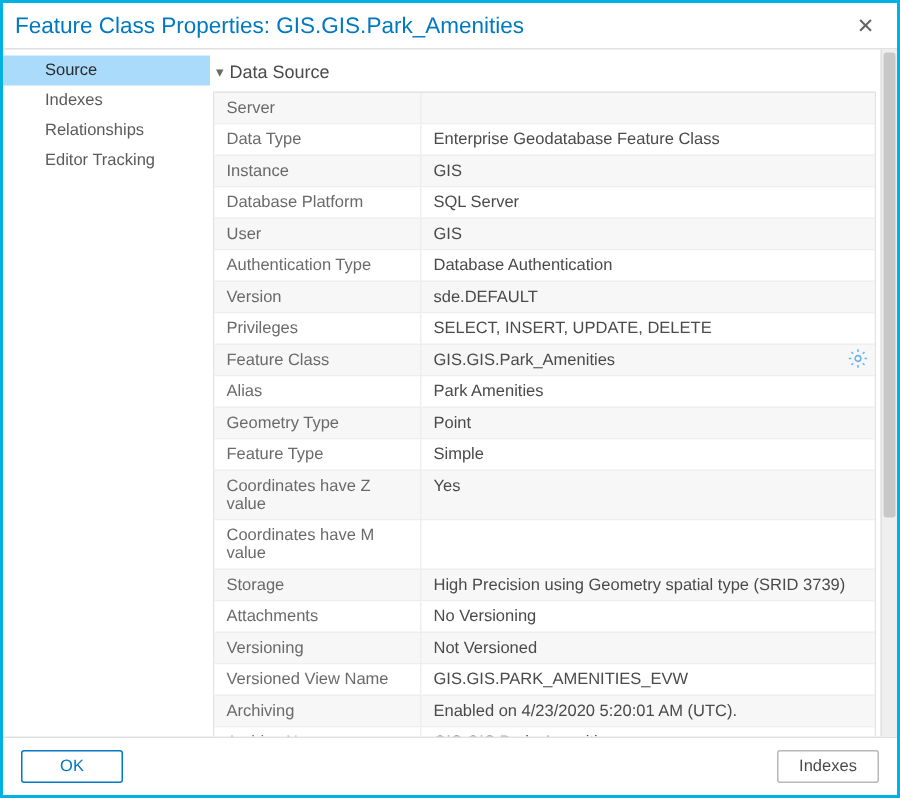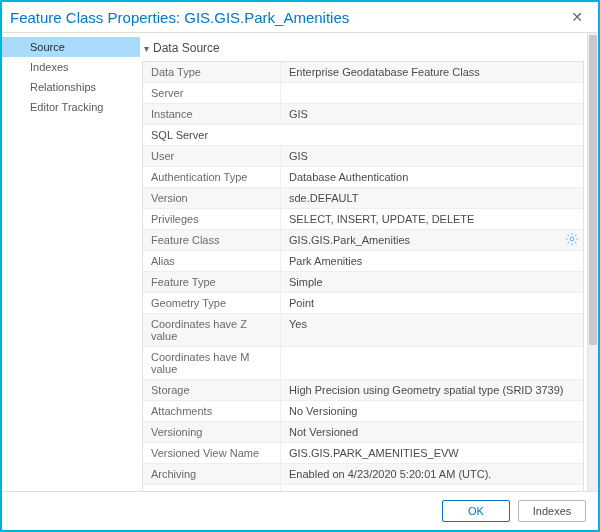--- a/index.html
+++ b/index.html
@@ -18,21 +18,21 @@
   .row{display:flex;border-bottom:1px solid #eee}
   .row:last-child{border-bottom:none}
   .row:nth-child(odd){background:#f7f7f7}
   .row:nth-child(even){background:#ffffff}
   .cell-k{width:138px;box-sizing:border-box;padding:4px 8px;color:#6a6a6a;border-right:1px solid #eee}
   .cell-v{flex:1;padding:4px 8px;color:#4a4a4a;position:relative}
   .row .gear{position:absolute;right:4px;top:2px;width:14px;height:14px}
   .gear svg{width:14px;height:14px;stroke:#69b6e8;fill:none;stroke-width:1.2}
   .vscroll{position:absolute;top:0;right:0;width:10px;bottom:0;background:#efefef;border-left:1px solid #e0e0e0}
   .vscroll .thumb{position:absolute;left:1px;right:1px;top:2px;height:310px;background:#c8c8c8;border-radius:2px}
-  .footer{height:38px;border-top:1px solid #e0e0e0;display:flex;justify-content:flex-end;align-items:center;gap:8px;padding:0 12px}
+  .footer{height:38px;border-top:1px solid #e0e0e0;display:flex;justify-content:space-between;align-items:center;gap:8px;padding:0 12px}
   .btn{min-width:68px;height:22px;border:1px solid #b8b8b8;background:#fff;color:#4a4a4a;font-size:11px;border-radius:2px;cursor:pointer}
   .btn.primary{border-color:#0079c1;color:#0079c1}
 </style>
 </head>
 <body>
 
 <div class="dialog">
 
   <div class="titlebar">
     <div class="title">Feature Class Properties: GIS.GIS.Park_Amenities</div>
@@ -48,32 +48,33 @@
       <div class="sidebar-item"><span>Editor Tracking</span></div>
     </div>
 
     <div class="main">
       <div class="section-header">
         <span class="chev">▾</span>
         <span>Data Source</span>
       </div>
       <div class="grid" id="grid">
           <div class="row">
+            <div class="cell-k">Server</div>
+            <div class="cell-v"></div>
+          </div>
+          <div class="row">
             <div class="cell-k">Data Type</div>
             <div class="cell-v">Enterprise Geodatabase Feature Class</div>
-          </div>
-          <div class="row">
-            <div class="cell-k">Server</div>
-            <div class="cell-v"></div>
           </div>
           <div class="row">
             <div class="cell-k">Instance</div>
             <div class="cell-v">GIS</div>
           </div>
           <div class="row">
+            <div class="cell-k">Database Platform</div>
             <div class="cell-v">SQL Server</div>
           </div>
           <div class="row">
             <div class="cell-k">User</div>
             <div class="cell-v">GIS</div>
           </div>
           <div class="row">
             <div class="cell-k">Authentication Type</div>
             <div class="cell-v">Database Authentication</div>
           </div>
@@ -90,26 +91,26 @@
             <div class="cell-v">GIS.GIS.Park_Amenities<span class="gear"><svg viewBox="0 0 16 16">
                   <circle cx="8" cy="8" r="2.2"></circle>
                   <path d="M8 1v2M8 13v2M1 8h2M13 8h2M3 3l1.4 1.4M11.6 11.6L13 13M13 3l-1.4 1.4M4.4 11.6L3 13"></path>
                 </svg></span></div>
           </div>
           <div class="row">
             <div class="cell-k">Alias</div>
             <div class="cell-v">Park Amenities</div>
           </div>
           <div class="row">
+            <div class="cell-k">Geometry Type</div>
+            <div class="cell-v">Point</div>
+          </div>
+          <div class="row">
             <div class="cell-k">Feature Type</div>
             <div class="cell-v">Simple</div>
-          </div>
-          <div class="row">
-            <div class="cell-k">Geometry Type</div>
-            <div class="cell-v">Point</div>
           </div>
           <div class="row">
             <div class="cell-k">Coordinates have Z value</div>
             <div class="cell-v">Yes</div>
           </div>
           <div class="row">
             <div class="cell-k">Coordinates have M value</div>
           </div>
           <div class="row">
             <div class="cell-k">Storage</div>

